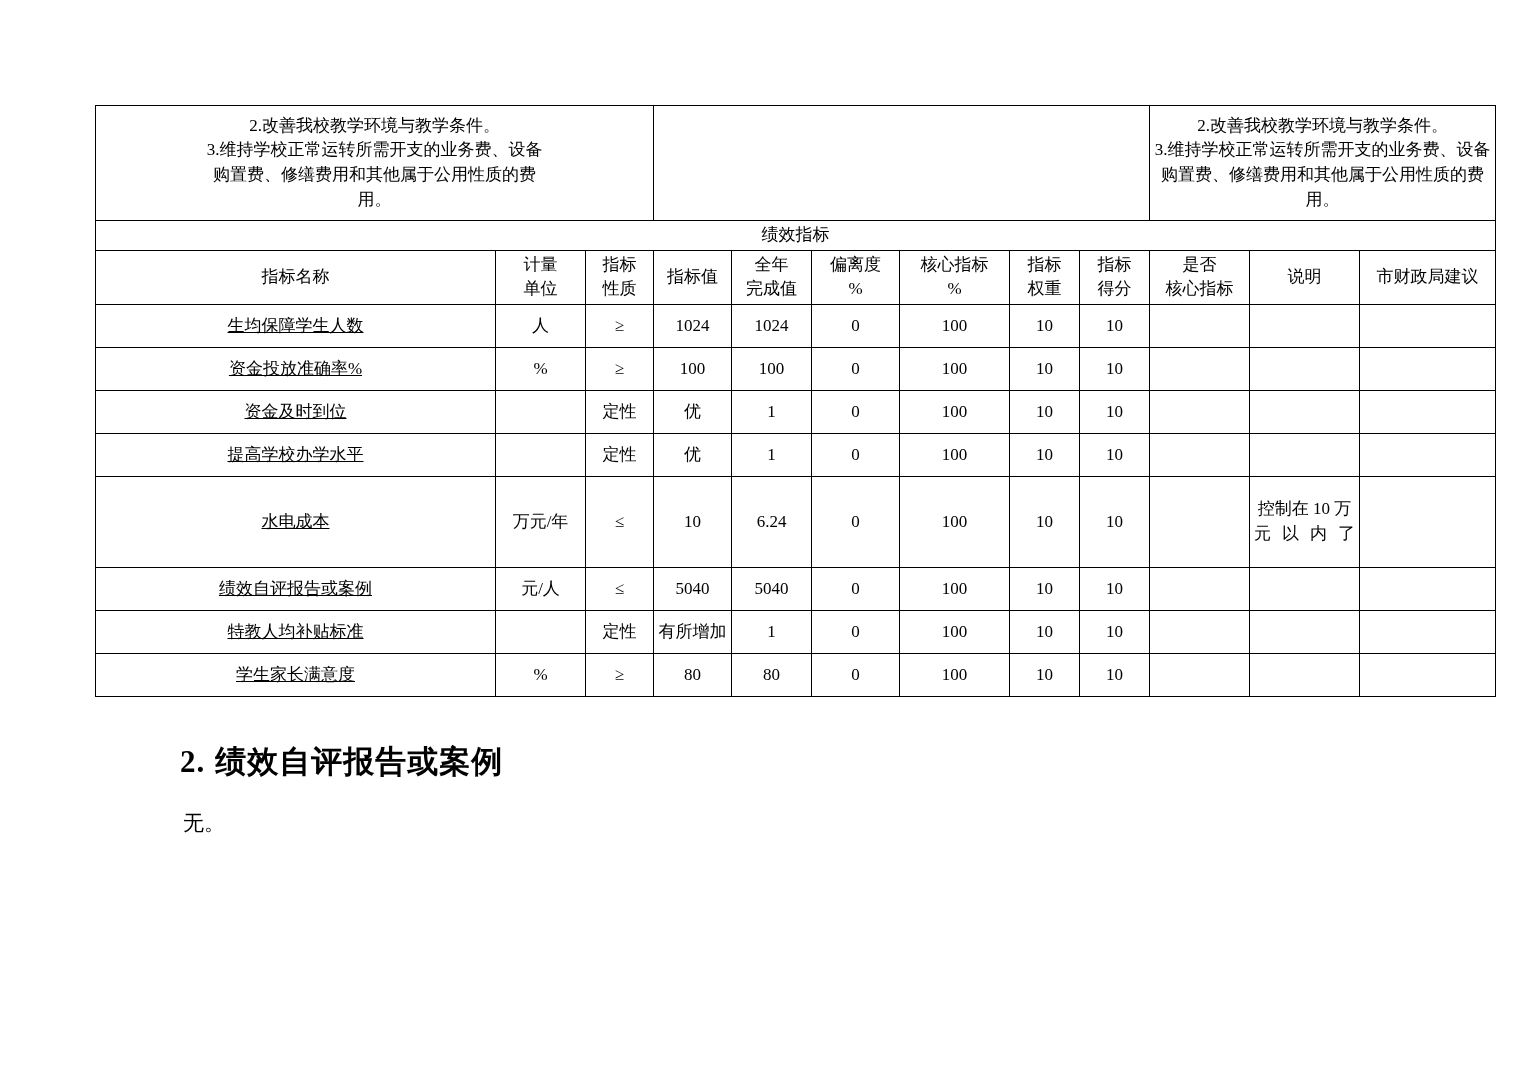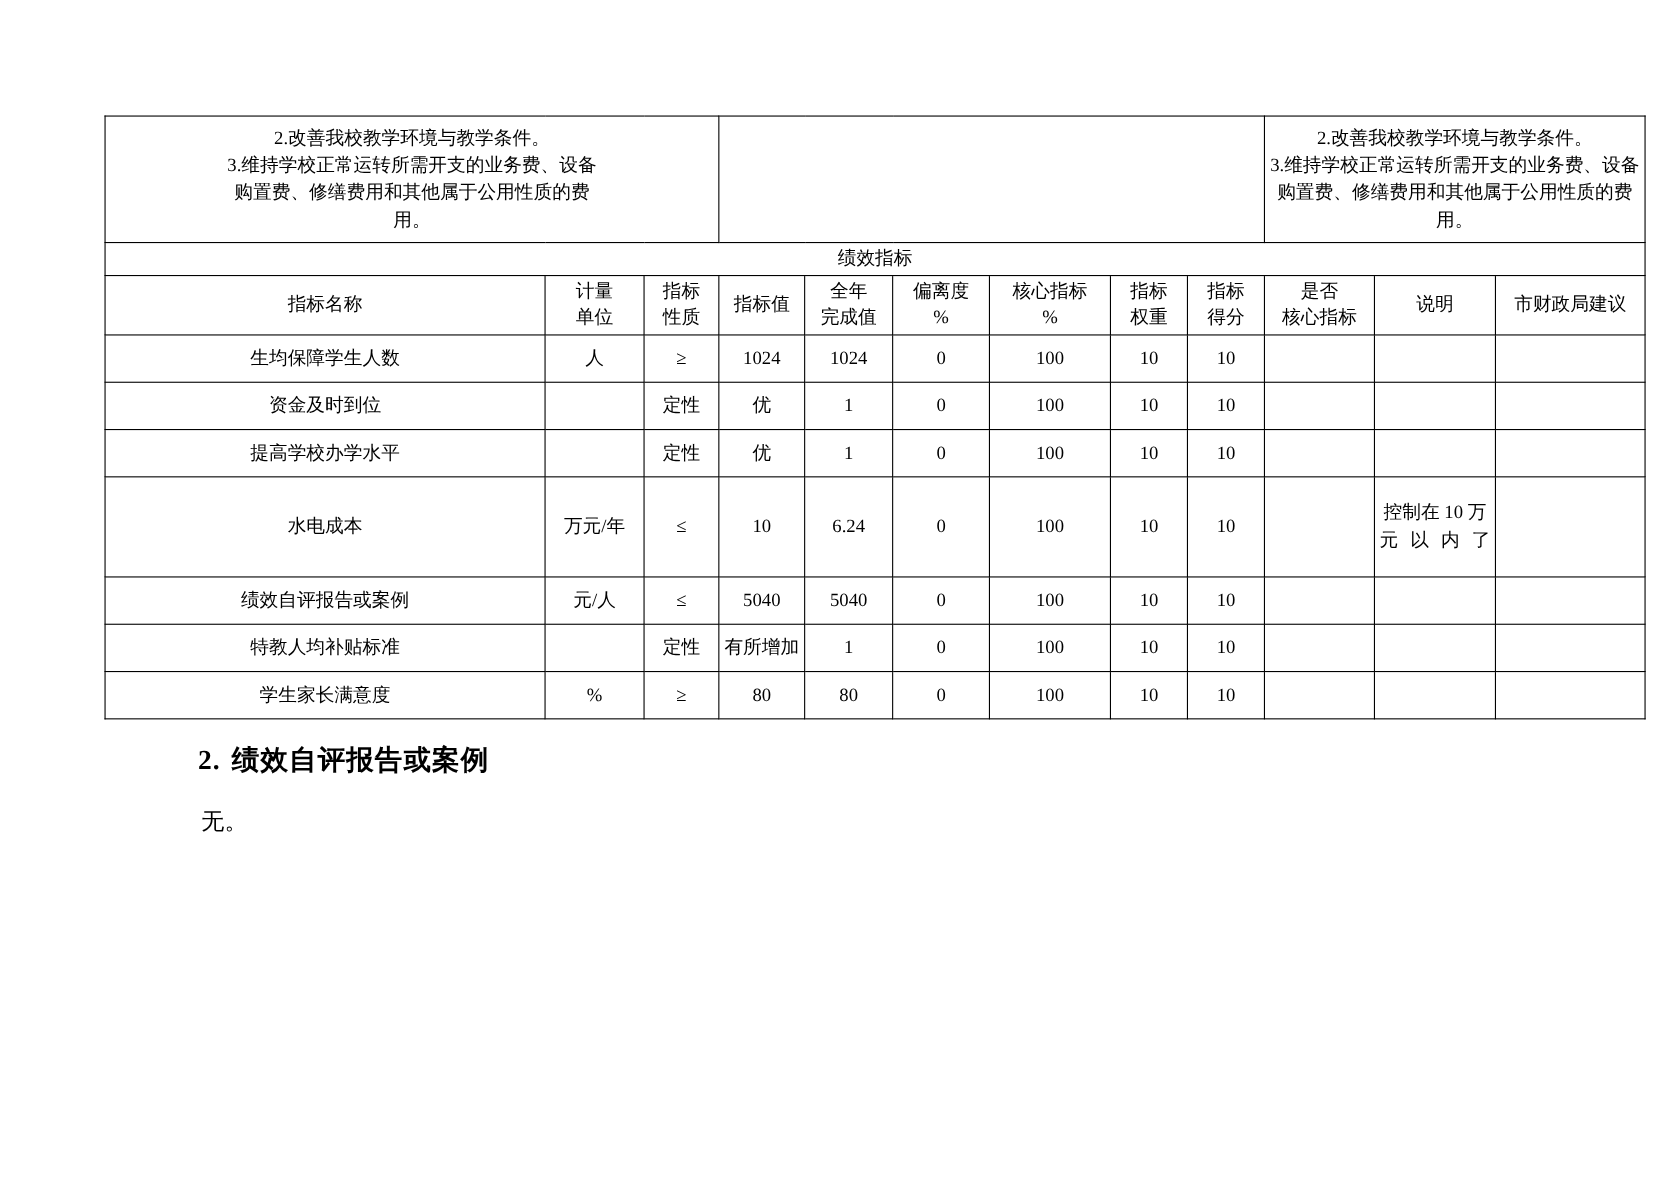--- a/index.html
+++ b/index.html
@@ -67,41 +67,42 @@
     padding: 6px 2px;
   }
   td.header .h2 {
     display: block;
   }
   td.name {
     text-align: left;
     padding-left: 10px;
     font-size: 18px;
     height: 38px;
+    text-decoration: underline;
   }
   td.tall {
     height: 86px;
   }
   td.note {
     text-align: justify;
     text-align-last: justify;
     font-size: 16.5px;
     line-height: 1.5;
     padding: 4px 6px;
     vertical-align: middle;
     margin-top: 19px;
   }
   td.two-line {
     font-size: 16px;
     line-height: 1.25;
   }
   .sec-head {
-    margin-top: 20px;
+    margin-top: 44px;
     margin-left: 85px;
-    font-size: 25px;
+    font-size: 31px;
     font-weight: bold;
     font-family: "Liberation Serif", "DejaVu Serif", serif;
     letter-spacing: 1px;
   }
   .sec-head .num {
     margin-right: 10px;
   }
   .sec-body {
     margin-top: 26px;
     margin-left: 88px;
@@ -206,20 +207,34 @@
         <td>1024</td>
         <td>0</td>
         <td>100</td>
         <td>10</td>
         <td>10</td>
         <td></td>
         <td></td>
         <td></td>
       </tr>
 
+      <tr>
+        <td class="name">资金投放准确率%</td>
+        <td>%</td>
+        <td>≥</td>
+        <td>100</td>
+        <td>100</td>
+        <td>0</td>
+        <td>100</td>
+        <td>10</td>
+        <td>10</td>
+        <td></td>
+        <td></td>
+        <td></td>
+      </tr>
 
       <tr>
         <td class="name">资金及时到位</td>
         <td></td>
         <td>定性</td>
         <td>优</td>
         <td>1</td>
         <td>0</td>
         <td>100</td>
         <td>10</td>

